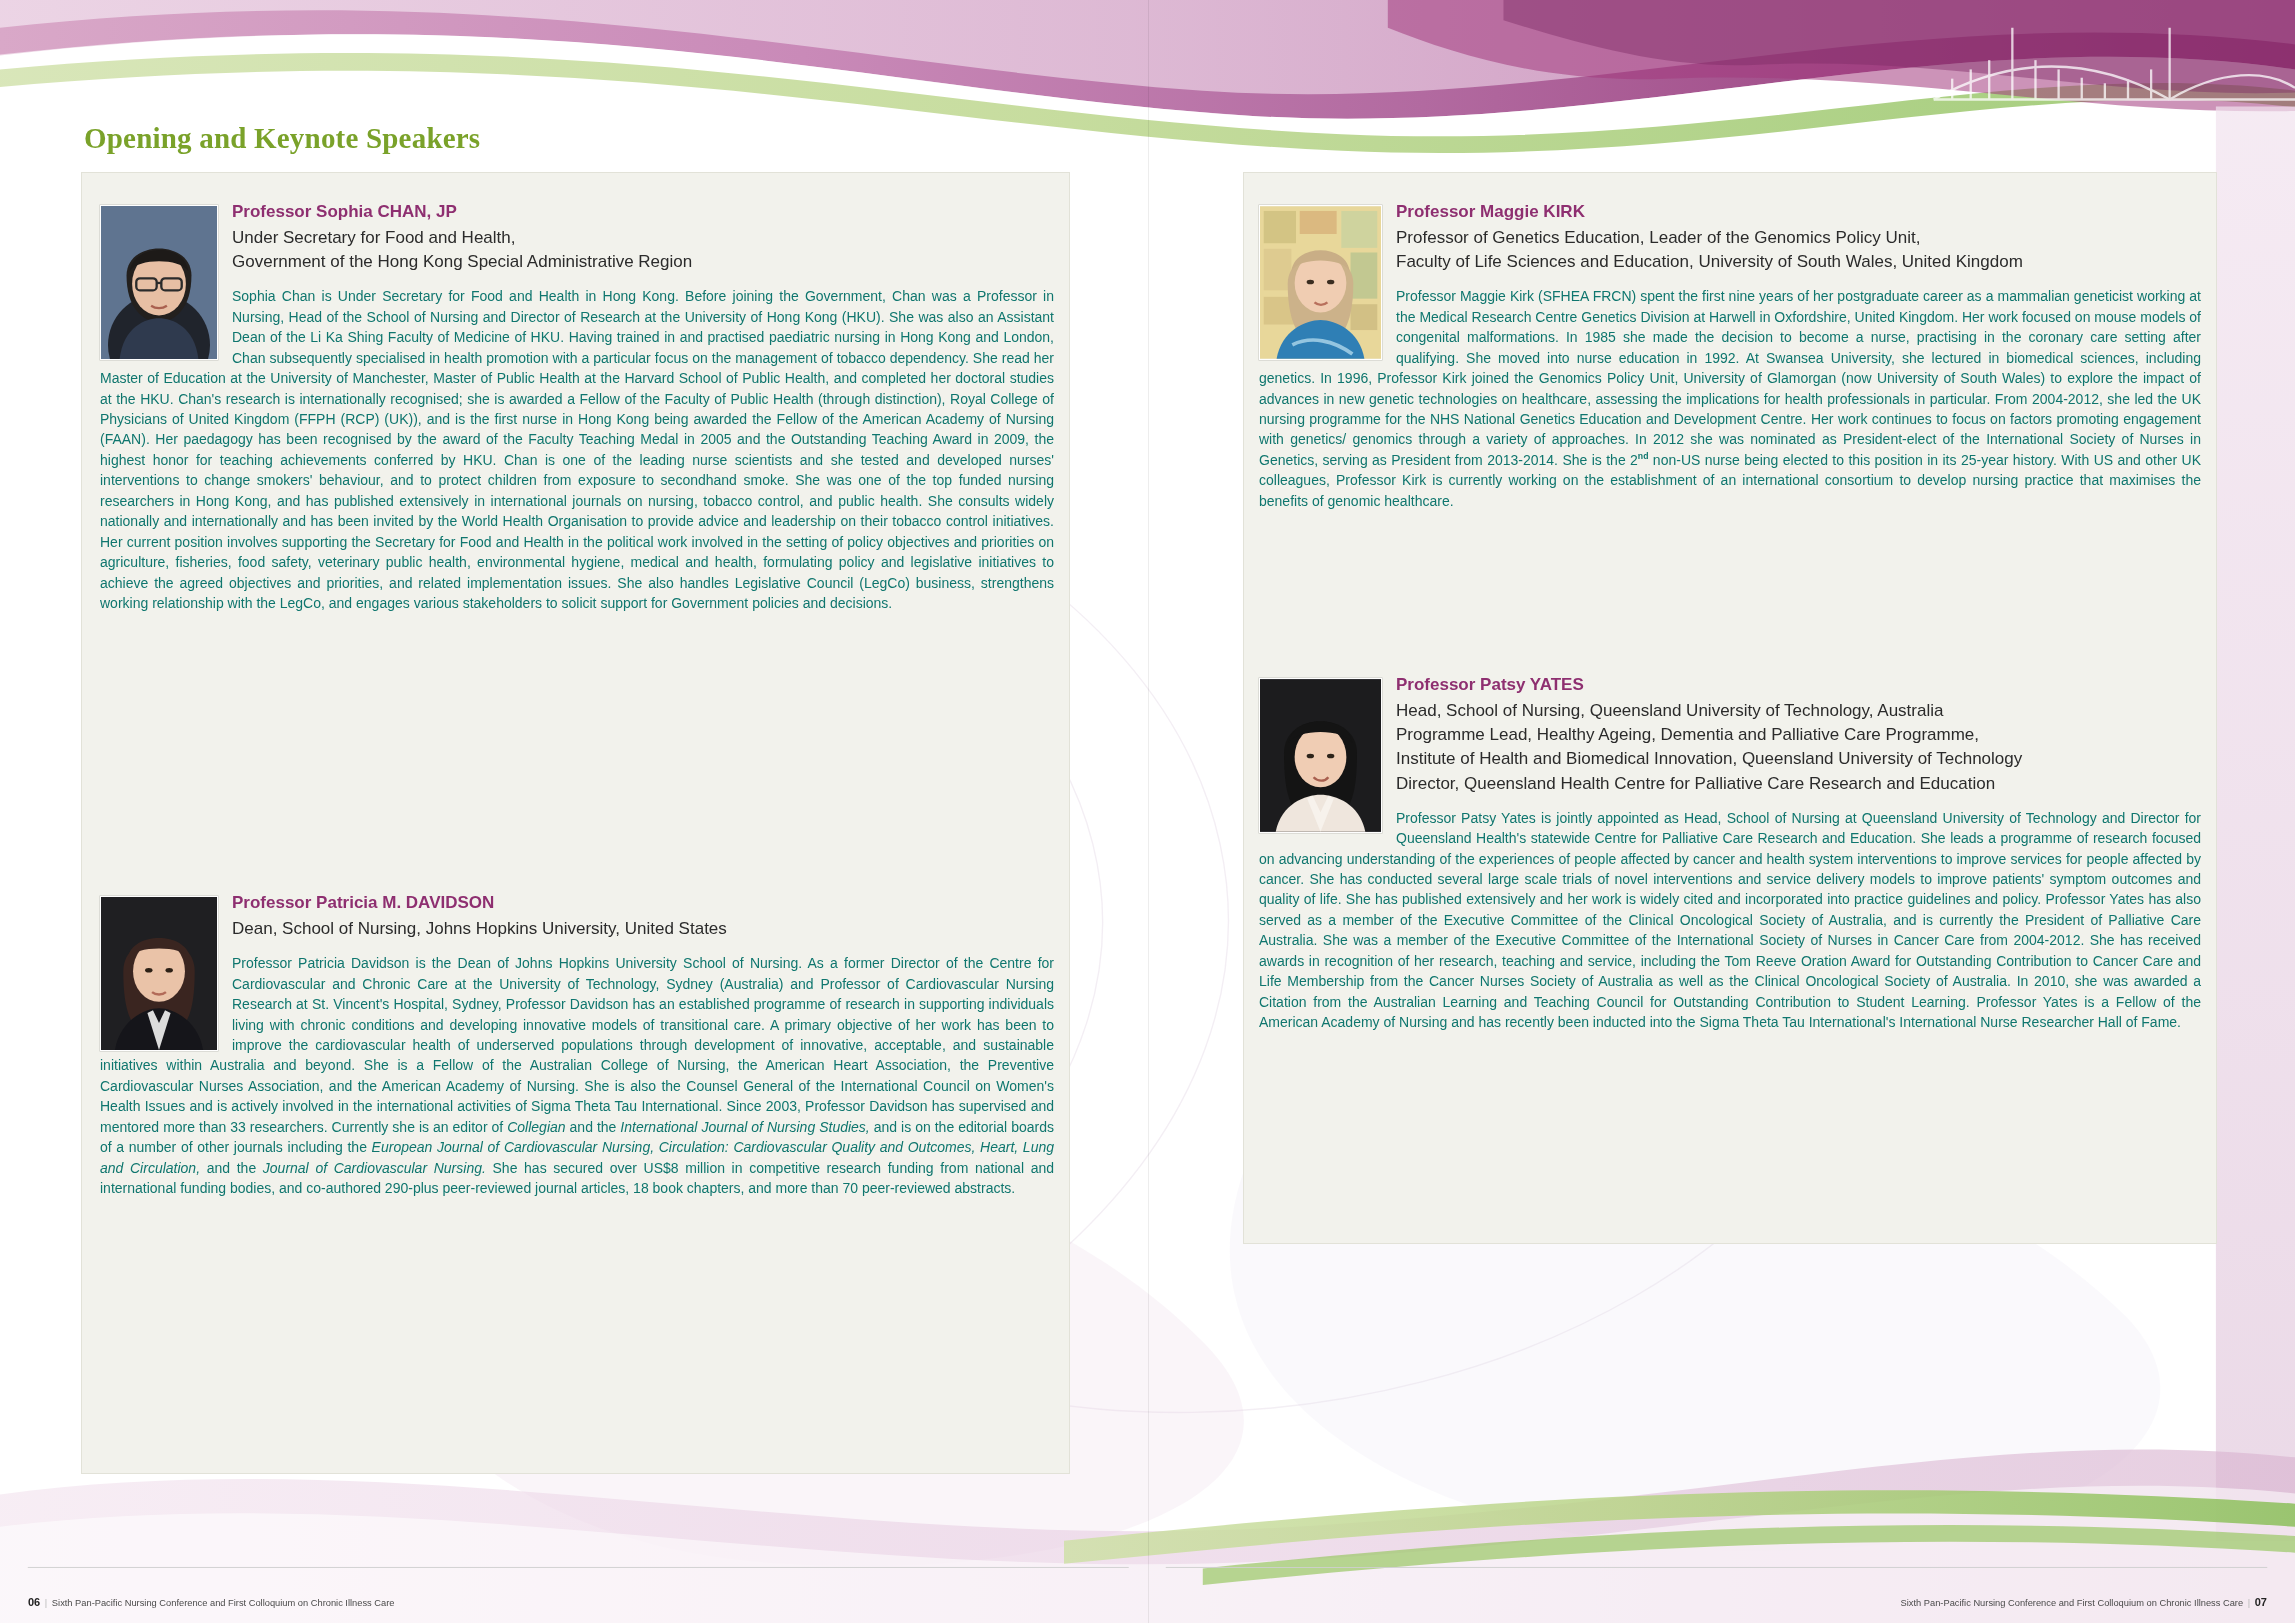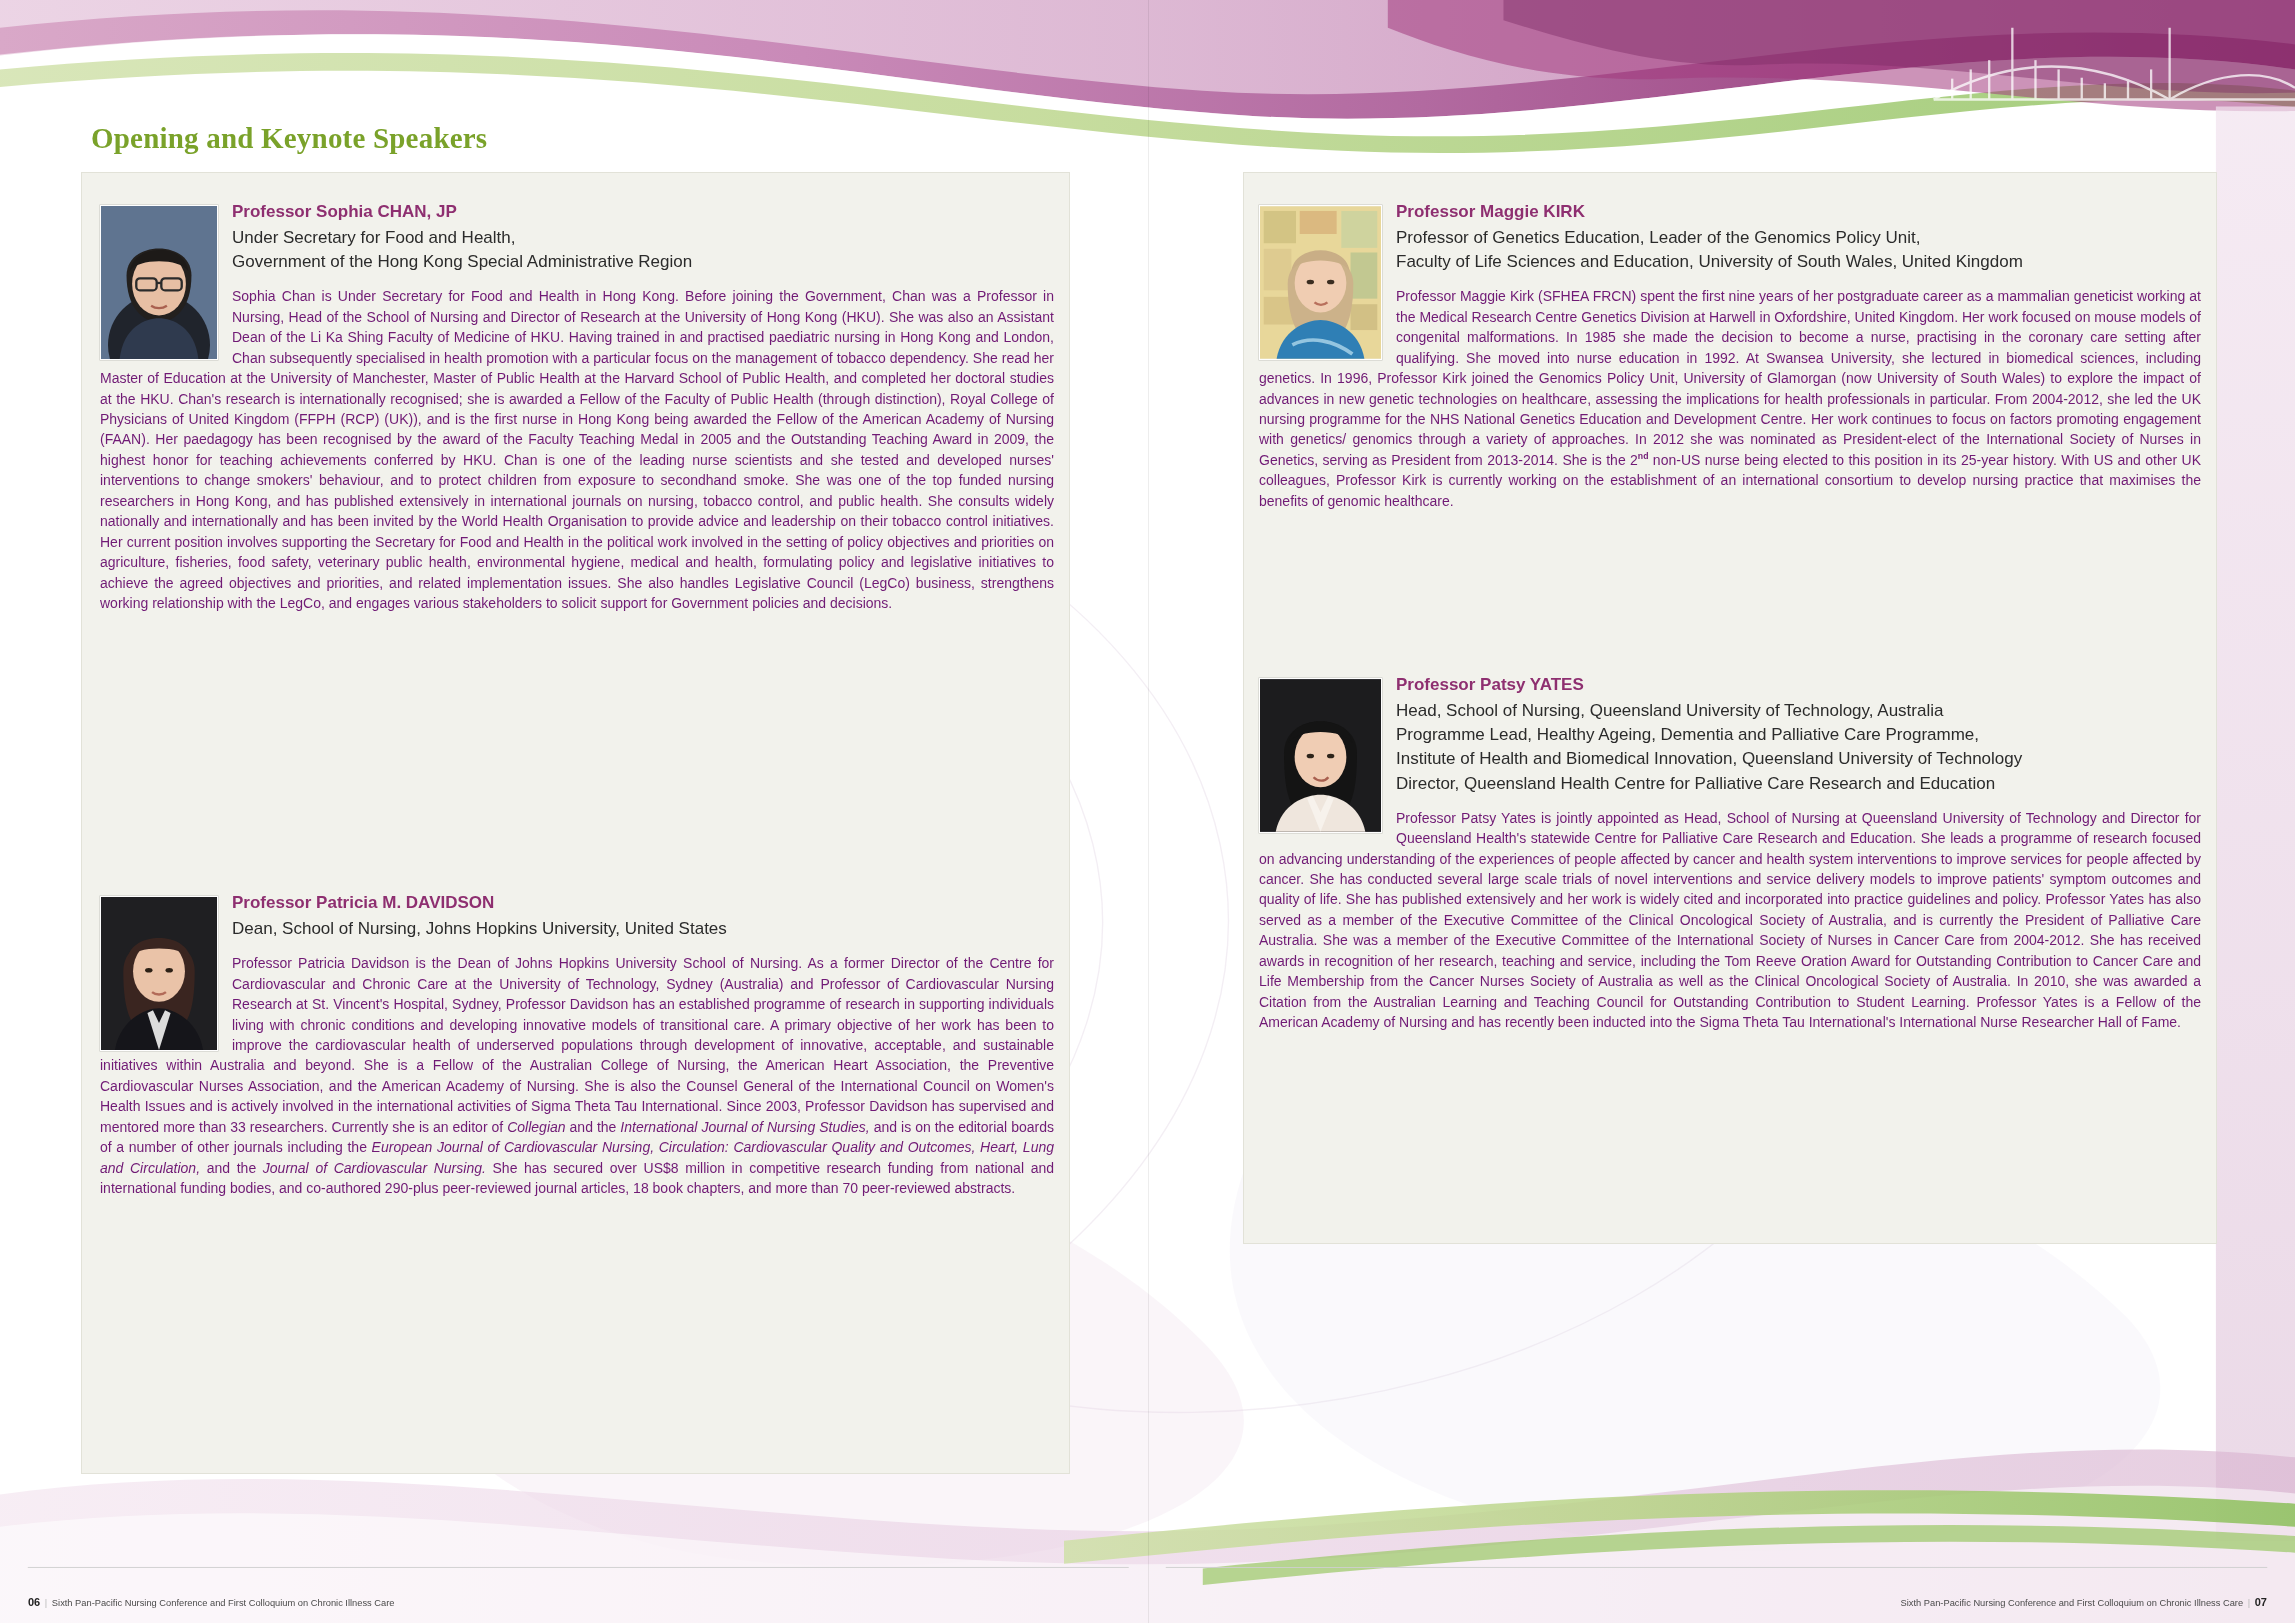--- a/index.html
+++ b/index.html
@@ -28,21 +28,21 @@
     left: 1148px;
     top: 0;
     width: 0.9px;
     height: 1623px;
     background: rgba(0,0,0,0.07);
   }
 
   
   .section-title {
     position: absolute;
-    left: 91px;
+    left: 84px;
     top: 122px;
     font-family: "Liberation Serif", serif;
     font-weight: bold;
     font-size: 29px;
     color: #7aa22a;
     letter-spacing: 0.2px;
   }
 
   
   .panel {
@@ -84,21 +84,21 @@
     line-height: 1.15;
   }
   .sp-role {
     font-size: 17px;
     color: #2b2b2b;
     line-height: 1.42;
     margin: 0;
   }
   .sp-body {
     font-size: 14px;
-    color: #701a75;
+    color: #0f766e;
     line-height: 1.46;
     text-align: justify;
     margin: 12px 0 0 0;
   }
   .sp-body p { margin: 0; }
   .it { font-style: italic; }
   sup { font-size: 0.62em; vertical-align: super; font-weight: bold; }
 
   .clear { clear: both; }
 

